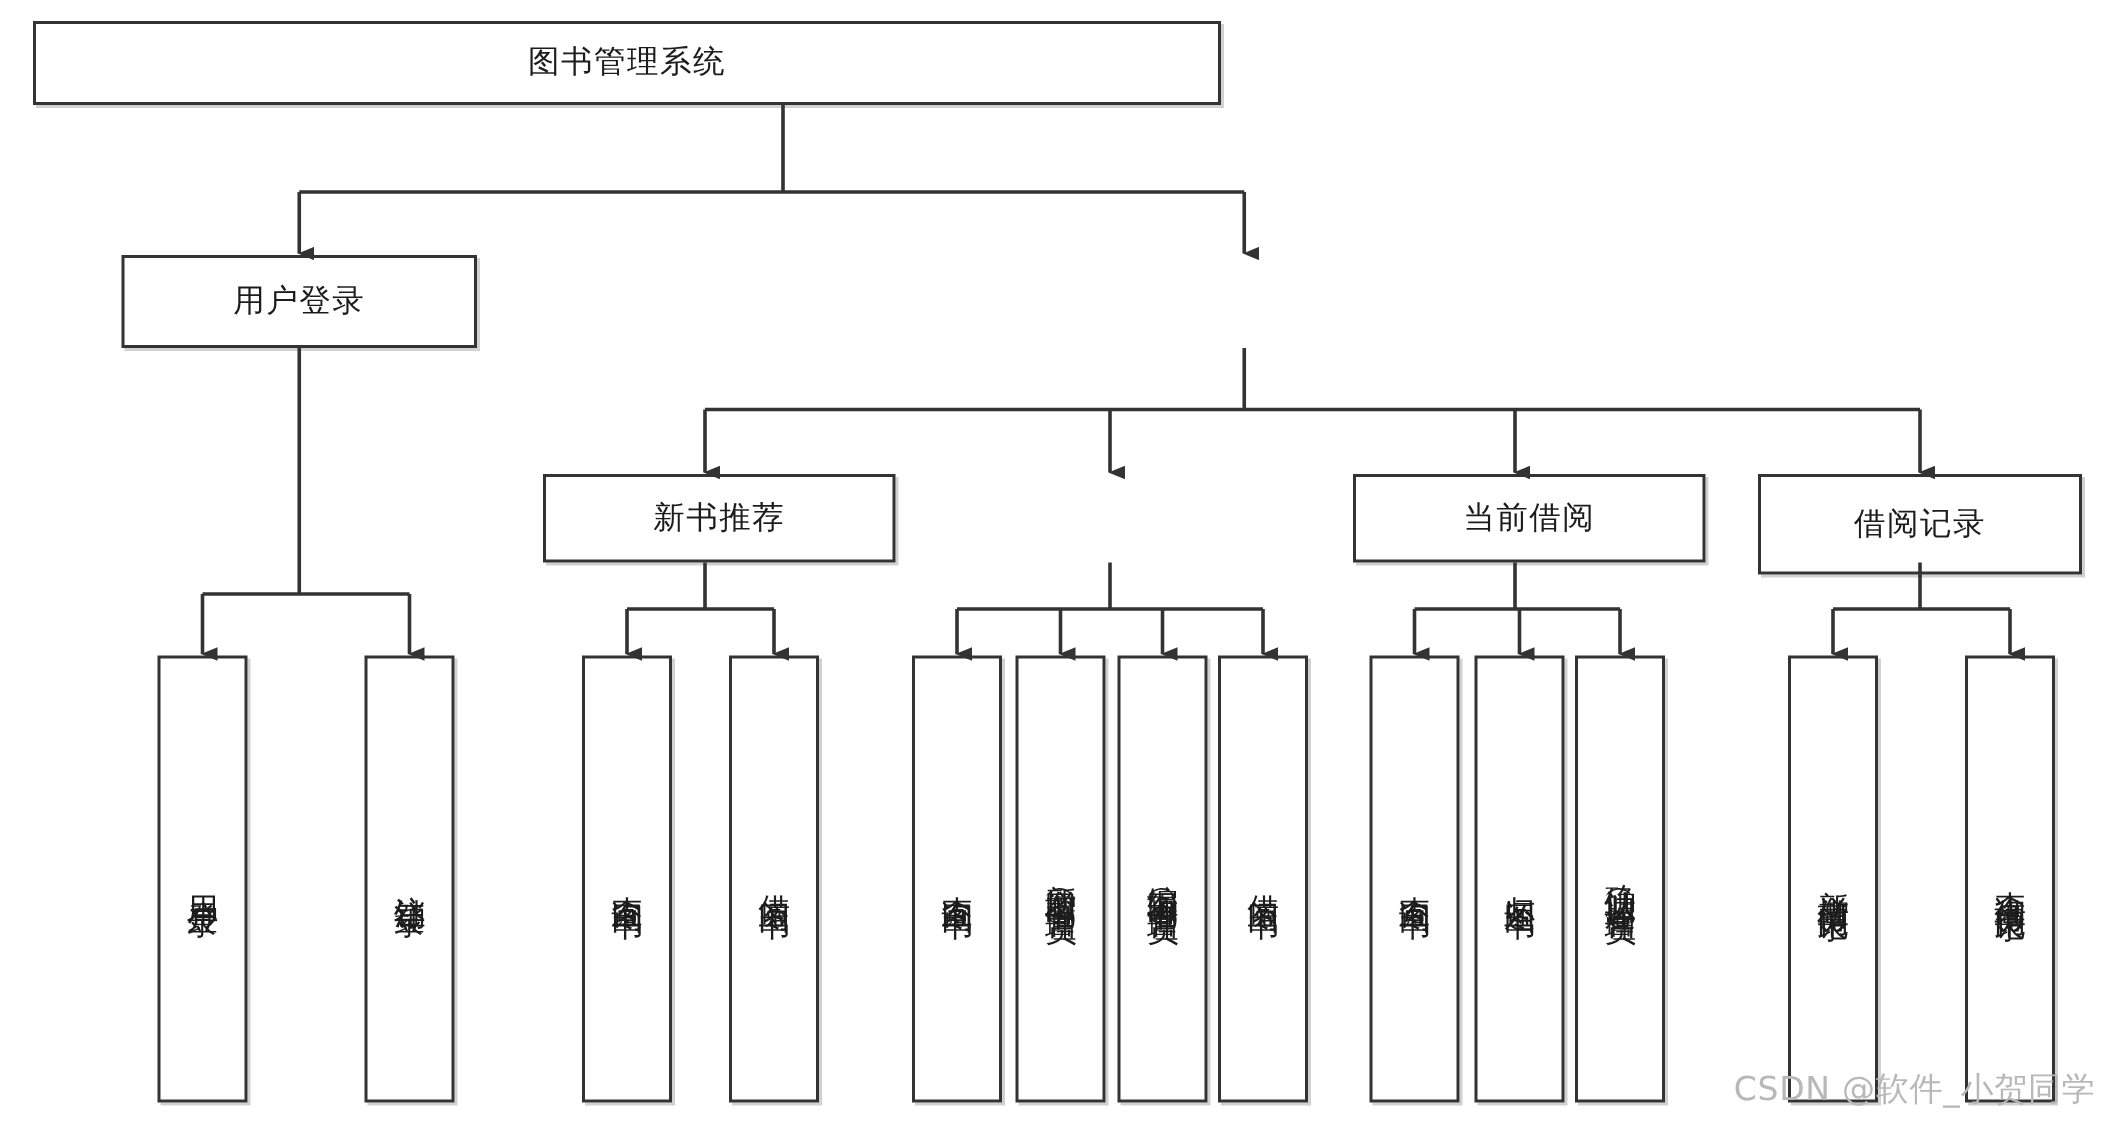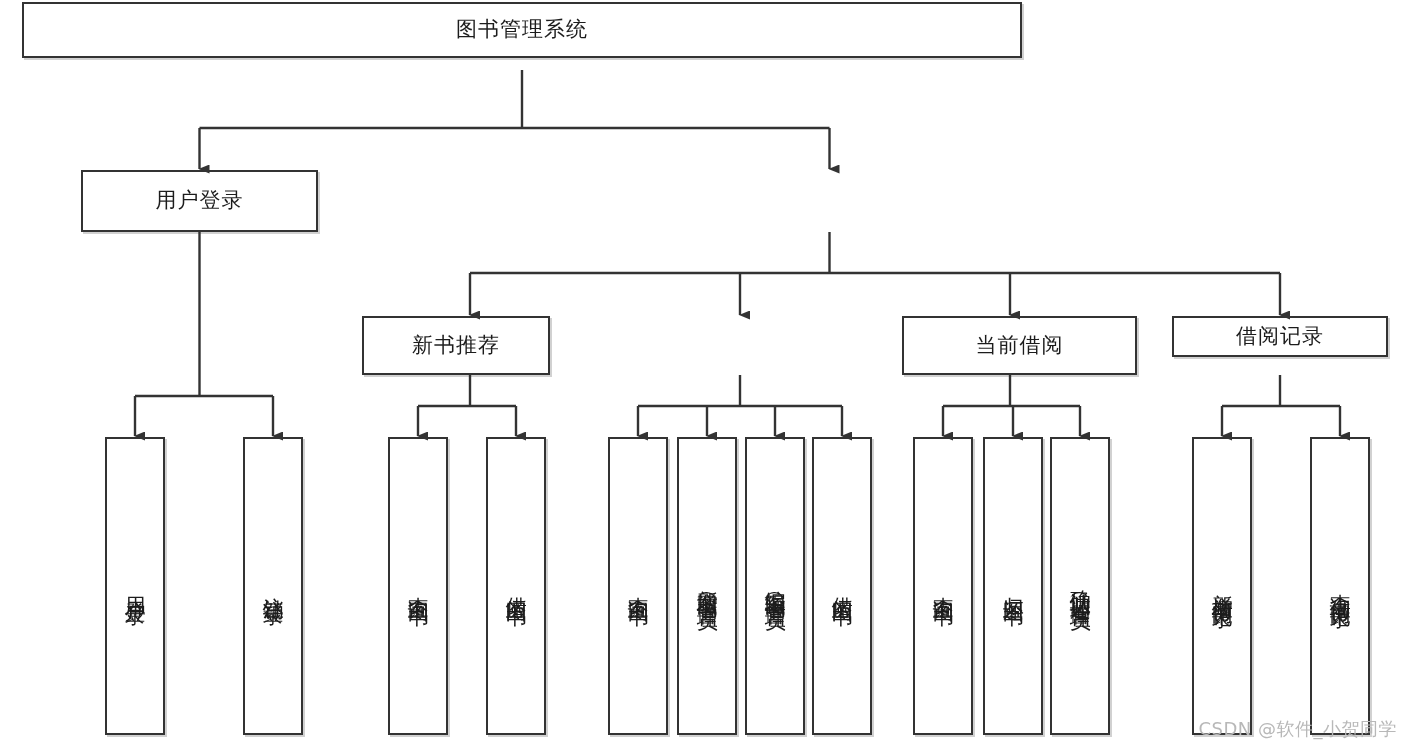--- a/index.html
+++ b/index.html
@@ -54,45 +54,45 @@
   .node.vert .vlabel {
     writing-mode: vertical-rl;
     text-orientation: upright;
     display: block;
     text-align: center;
   }
   .watermark {
     position: absolute;
     right: 8px;
     bottom: 6px;
-    font-size: 18px;
+    font-size: 22px;
     color: #b8b8b8;
     font-family: "DejaVu Sans", "Liberation Sans", sans-serif;
     letter-spacing: 0.5px;
     white-space: nowrap;
     user-select: none;
   }
 </style>
 </head>
 <body>
 
 <div id="canvas">
-  <div class="node horiz" id="node-root" style="left: 22px; top: 2px; width: 1000px; height: 56px;">
+  <div class="node horiz" id="node-root" style="left: 22px; top: 14px; width: 792px; height: 56px;">
       <span class="hlabel">图书管理系统</span>
     </div>
     <div class="node horiz" id="node-user_login" style="left: 81px; top: 170px; width: 237px; height: 62px;">
       <span class="hlabel">用户登录</span>
     </div>
-    <div class="node horiz" id="node-new_book_rec" style="left: 362px; top: 316px; width: 188px; height: 59px;">
+    <div class="node horiz" id="node-new_book_rec" style="left: 362px; top: 316px; width: 235px; height: 59px;">
       <span class="hlabel">新书推荐</span>
     </div>
     <div class="node horiz" id="node-current_borrow" style="left: 902px; top: 316px; width: 235px; height: 59px;">
       <span class="hlabel">当前借阅</span>
     </div>
-    <div class="node horiz" id="node-borrow_record" style="left: 1172px; top: 316px; width: 216px; height: 41px; align-items: center;">
+    <div class="node horiz" id="node-borrow_record" style="left: 1172px; top: 316px; width: 216px; height: 67px; align-items: center;">
       <span class="hlabel">借阅记录</span>
     </div>
     <div class="node vert" id="node-leaf_user_login" style="left: 105px; top: 437px; width: 60px; height: 298px;">
       <span class="vlabel">用户登录</span>
     </div>
     <div class="node vert" id="node-leaf_user_logout" style="left: 243px; top: 437px; width: 60px; height: 298px;">
       <span class="vlabel">注销登录</span>
     </div>
     <div class="node vert" id="node-leaf_rec_query" style="left: 388px; top: 437px; width: 60px; height: 298px;">
       <span class="vlabel">查询图书</span>

